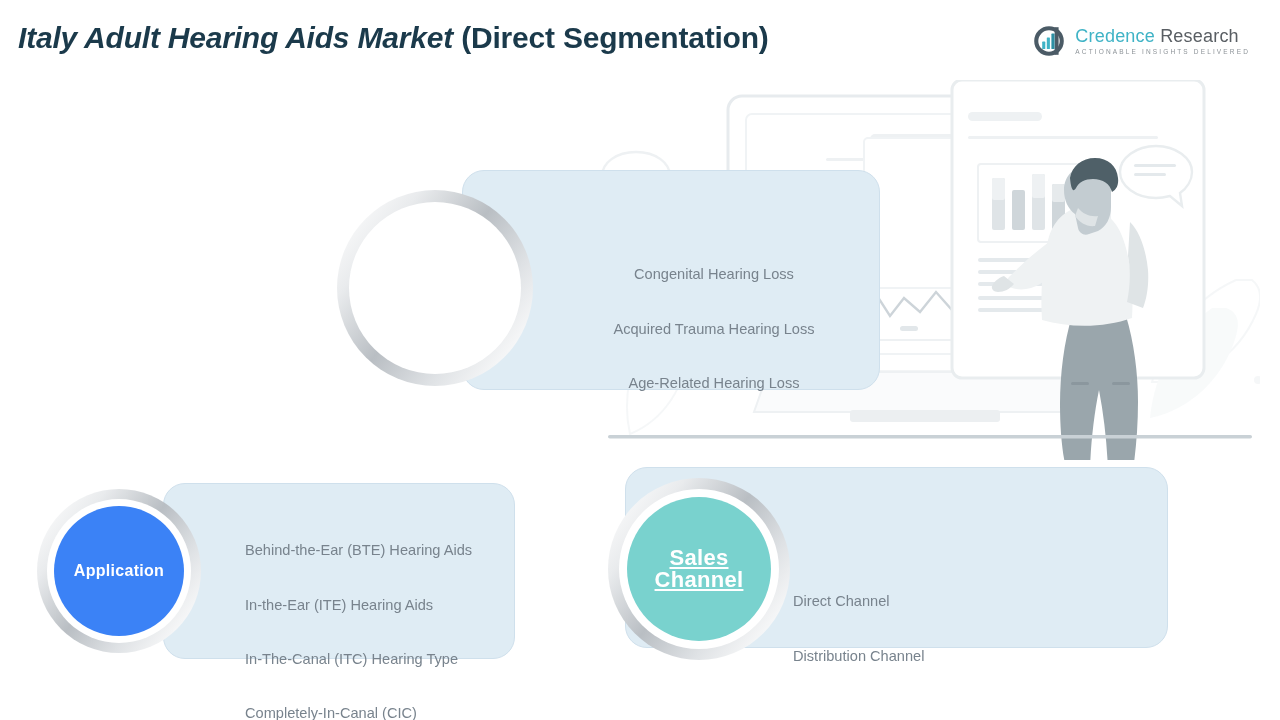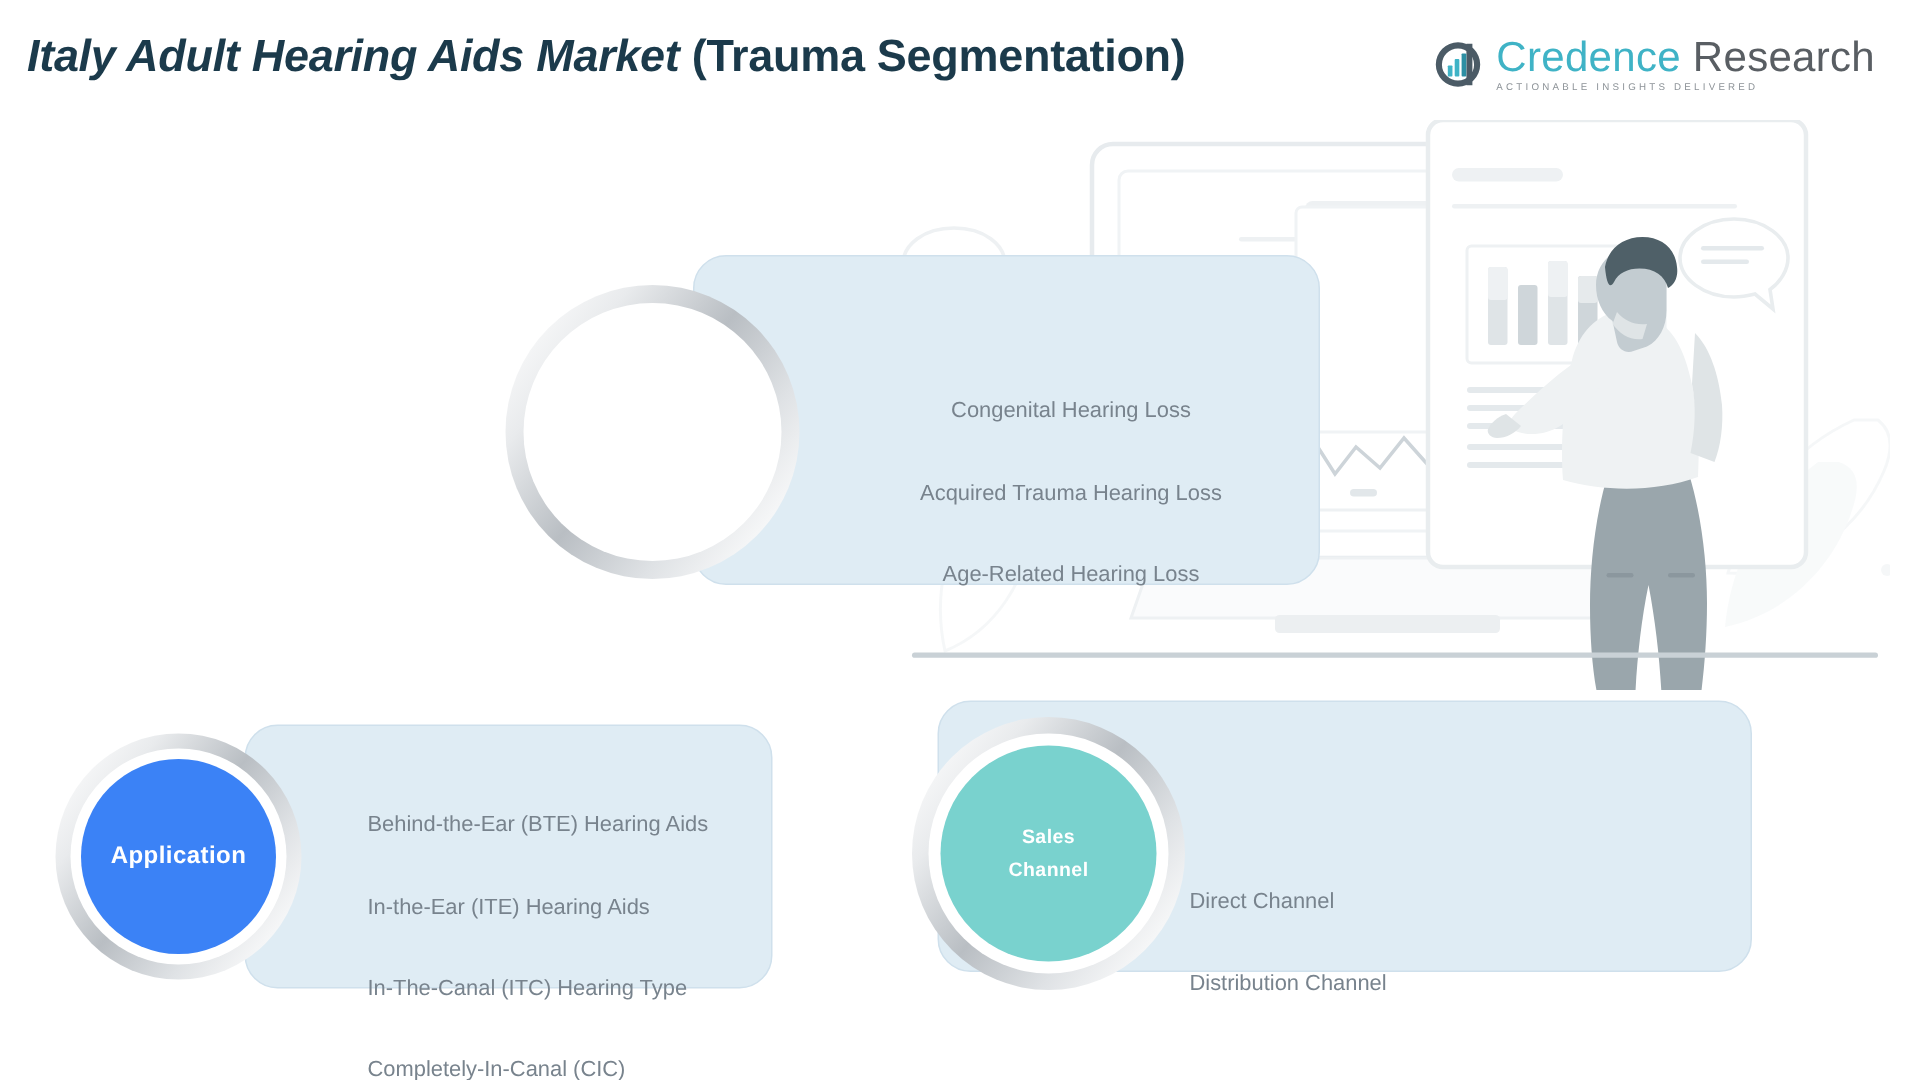--- a/index.html
+++ b/index.html
@@ -52,21 +52,21 @@
     width: 34px;
     height: 34px;
     flex: 0 0 34px;
   }
   #logo .logo-text {
     display: flex;
     flex-direction: column;
     line-height: 1;
   }
   #logo .logo-words {
-    font-size: 28px;
+    font-size: 18px;
     letter-spacing: 0.2px;
     white-space: nowrap;
   }
   #logo .logo-word-1 { color: #3fb3c6; }
   #logo .logo-word-2 { color: #595e63; }
   #logo .logo-tagline {
     margin-top: 4px;
     font-size: 6.5px;
     letter-spacing: 2.15px;
     color: #8d9398;
@@ -144,29 +144,29 @@
   #seg-app .seg-list  { left: 245px; top: 510px; width: 268px; }
   #seg-app .seg-circle-wrap { left: 37px; top: 489px; width: 164px; height: 164px; }
   #seg-app .seg-ring-inner  { inset: 10px; }
   #seg-app .seg-circle { inset: 17px; font-size: 16px; }
 
   
   #seg-sales .seg-panel { left: 625px; top: 467px; width: 543px; height: 181px; }
   #seg-sales .seg-list  { left: 793px; top: 561px; width: 360px; }
   #seg-sales .seg-circle-wrap { left: 608px; top: 478px; width: 182px; height: 182px; }
   #seg-sales .seg-ring-inner  { inset: 11px; }
-  #seg-sales .seg-circle { inset: 19px; font-size: 13px; line-height: 22px; }
+  #seg-sales .seg-circle { inset: 19px; font-size: 22px; line-height: 22px; text-decoration: underline; }
 </style>
 </head>
 <body>
 
 <div id="canvas">
 
   <div id="page-title">
-    <span class="t-main">Italy Adult Hearing Aids Market </span><span class="t-sub">(Trauma Segmentation)</span>
+    <span class="t-main">Italy Adult Hearing Aids Market </span><span class="t-sub">(Direct Segmentation)</span>
   </div>
 
   <div id="logo">
     <svg class="logo-mark" viewBox="0 0 34 34">
       <path d="M17 2.2a14.8 14.8 0 1 1 0 29.6 14.8 14.8 0 0 1 0-29.6zm0 4.1a10.7 10.7 0 1 0 0 21.4 10.7 10.7 0 0 0 0-21.4z" fill="#4b5b66"></path>
       <path d="M22.6 3.2h4.0v27.6h-4.0z" fill="#4b5b66"></path>
       <rect x="10.2" y="17.6" width="3.1" height="7.4" rx="0.6" fill="#3fb3c6"></rect>
       <rect x="14.8" y="13.4" width="3.1" height="11.6" rx="0.6" fill="#3fb3c6"></rect>
       <rect x="19.4" y="9.6" width="3.1" height="15.4" rx="0.6" fill="#2d8fa3"></rect>
     </svg>

